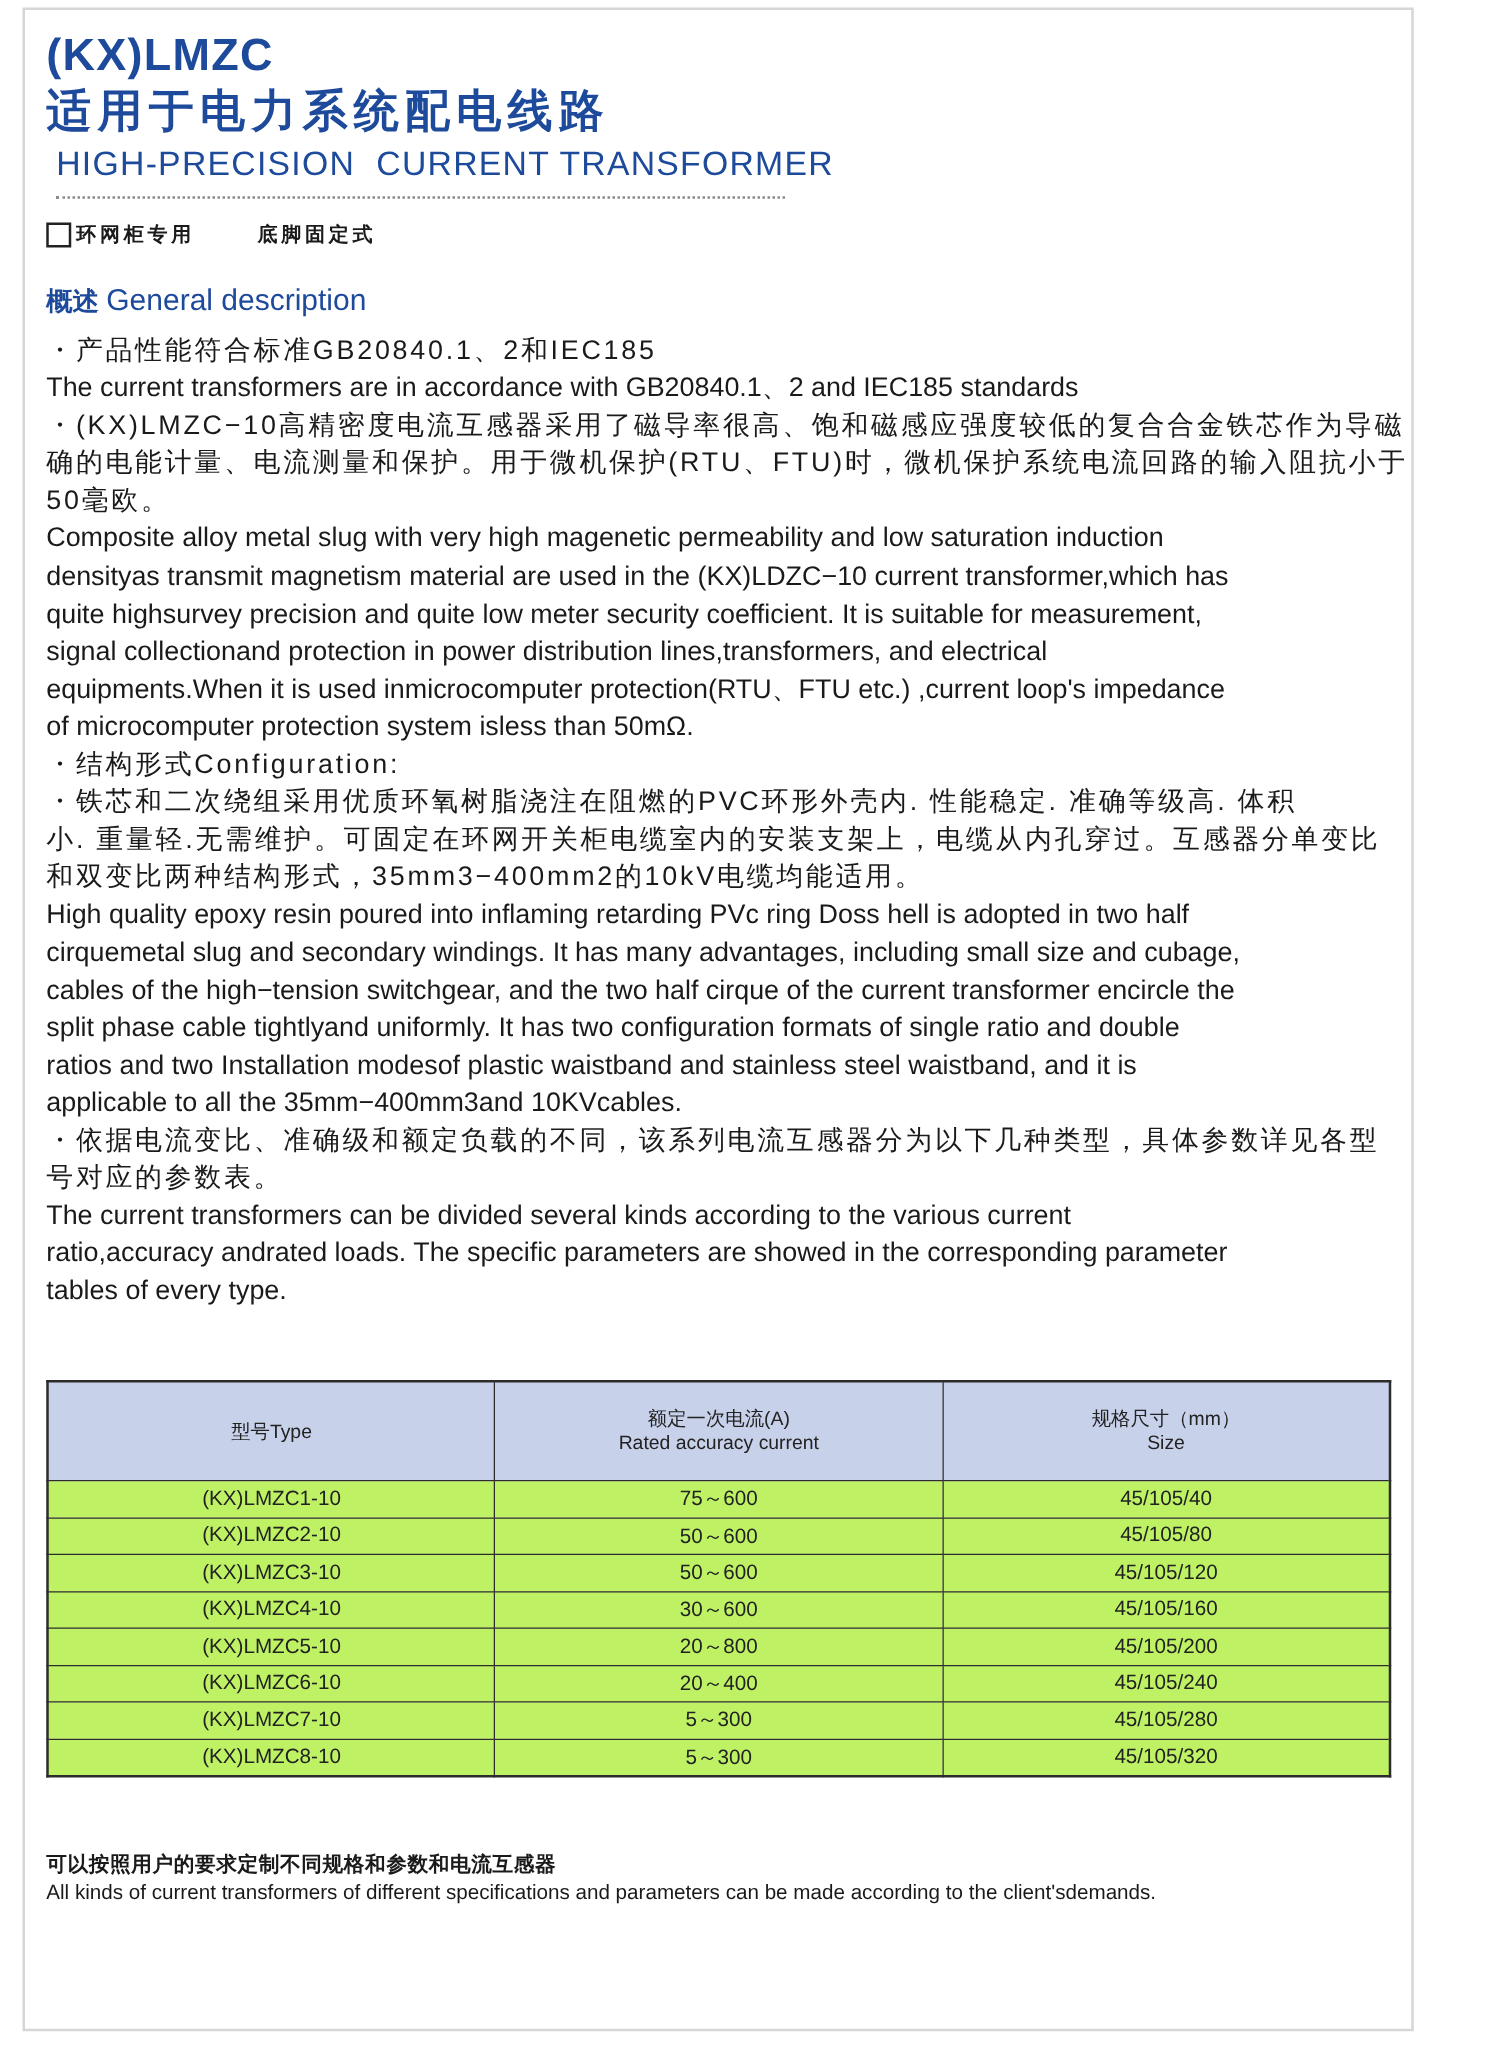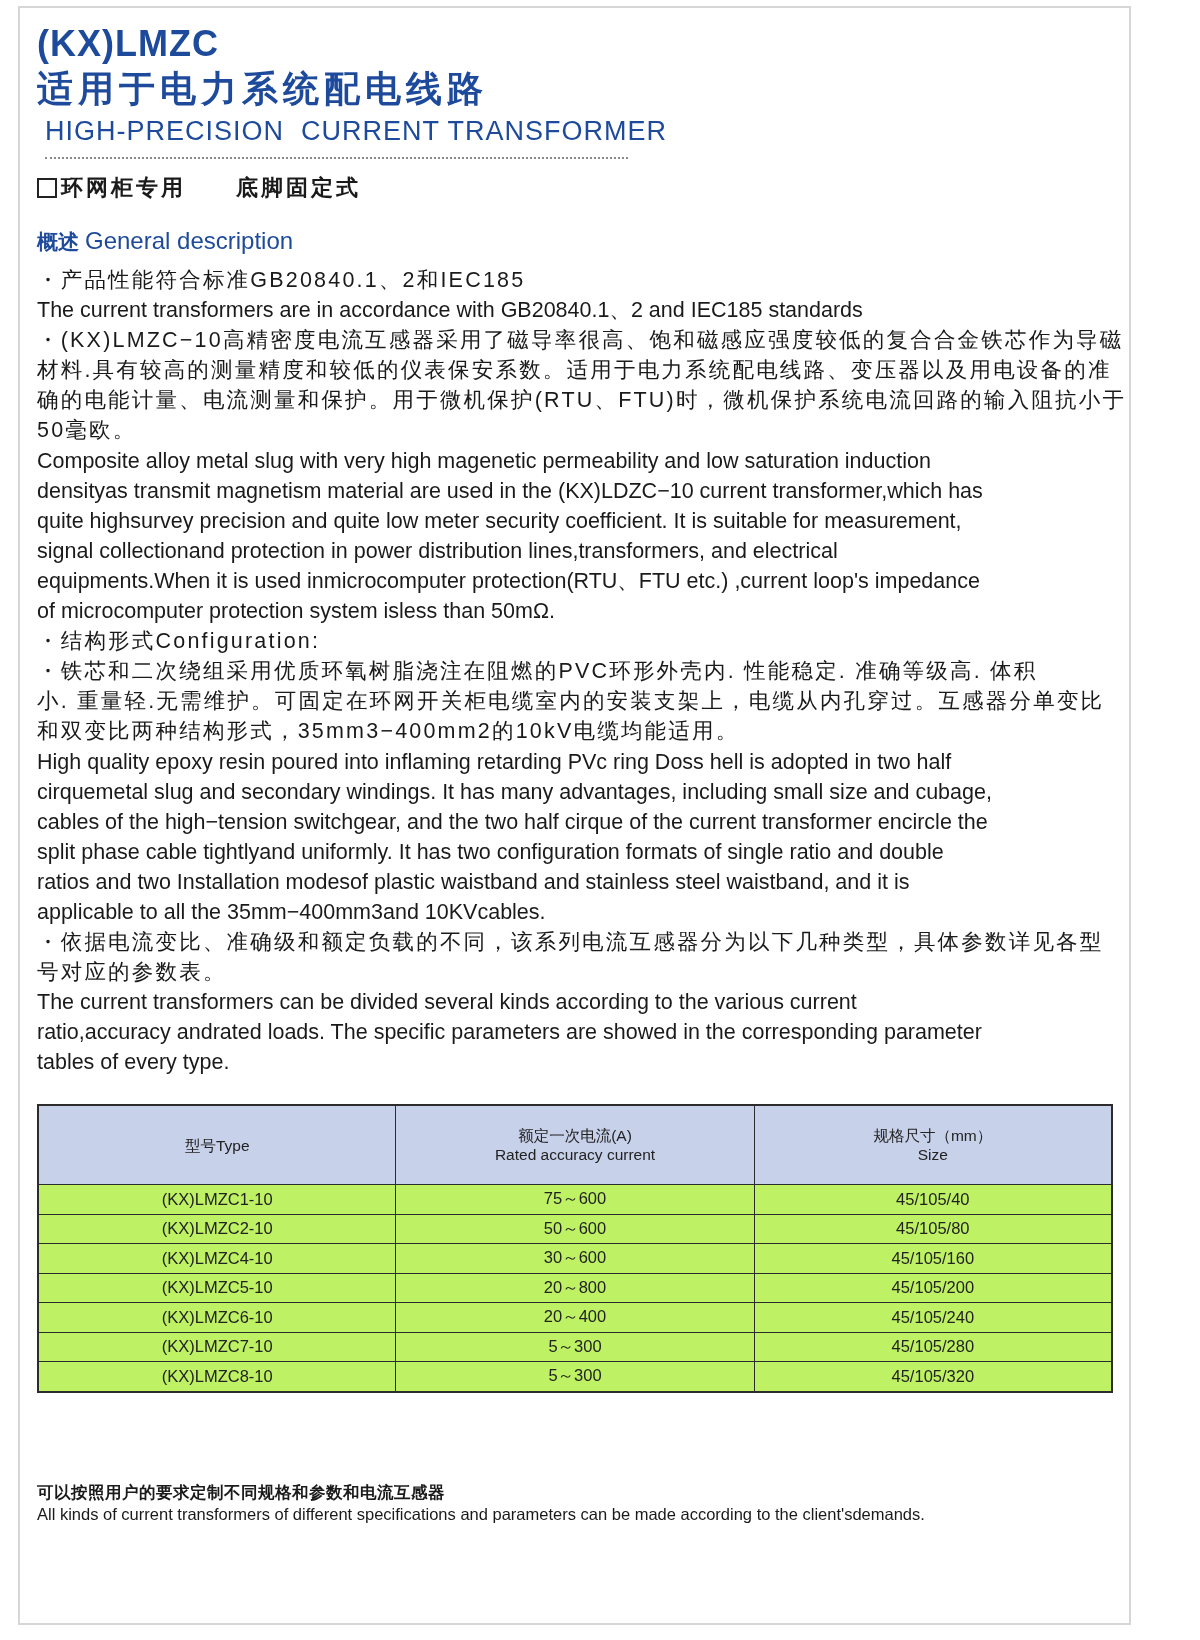--- a/index.html
+++ b/index.html
@@ -63,21 +63,21 @@
       height: 0;
       border-top: 2px dotted #8a8a8a;
     }
     .category-row {
       position: absolute;
       left: 37px;
       top: 172px;
       height: 32px;
       display: flex;
       align-items: center;
-      font-size: 22px;
+      font-size: 16px;
       font-weight: bold;
       color: #1a1a1a;
       letter-spacing: 3px;
     }
     .checkbox {
       display: inline-block;
       width: 20px;
       height: 20px;
       border: 2px solid #222;
       box-sizing: border-box;
@@ -179,21 +179,20 @@
 </div>
 
 <div class="section-heading">
   <span class="cn">概述</span><span>General description</span>
 </div>
 
 <div class="body-text">
   <p class="cn-line">・产品性能符合标准GB20840.1、2和IEC185</p>
   <p>The current transformers are in accordance with GB20840.1、2 and IEC185 standards</p>
   <p class="cn-line">・(KX)LMZC−10高精密度电流互感器采用了磁导率很高、饱和磁感应强度较低的复合合金铁芯作为导磁</p>
-  <p class="cn-line">材料.具有较高的测量精度和较低的仪表保安系数。适用于电力系统配电线路、变压器以及用电设备的准</p>
   <p class="cn-line">确的电能计量、电流测量和保护。用于微机保护(RTU、FTU)时，微机保护系统电流回路的输入阻抗小于</p>
   <p class="cn-line">50毫欧。</p>
   <p>Composite alloy metal slug with very high magenetic permeability and low saturation induction</p>
   <p>densityas transmit magnetism material are used in the (KX)LDZC−10 current transformer,which has</p>
   <p>quite highsurvey precision and quite low meter security coefficient. It is suitable for measurement,</p>
   <p>signal collectionand protection in power distribution lines,transformers, and electrical</p>
   <p>equipments.When it is used inmicrocomputer protection(RTU、FTU etc.) ,current loop's impedance</p>
   <p>of microcomputer protection system isless than 50mΩ.</p>
   <p class="cn-line">・结构形式Configuration:</p>
   <p class="cn-line">・铁芯和二次绕组采用优质环氧树脂浇注在阻燃的PVC环形外壳内. 性能稳定. 准确等级高. 体积</p>
@@ -233,20 +232,25 @@
       <td>(KX)LMZC1-10</td>
       <td>75～600</td>
       <td>45/105/40</td>
     </tr>
     <tr>
       <td>(KX)LMZC2-10</td>
       <td>50～600</td>
       <td>45/105/80</td>
     </tr>
     <tr>
+      <td>(KX)LMZC3-10</td>
+      <td>50～600</td>
+      <td>45/105/120</td>
+    </tr>
+    <tr>
       <td>(KX)LMZC4-10</td>
       <td>30～600</td>
       <td>45/105/160</td>
     </tr>
     <tr>
       <td>(KX)LMZC5-10</td>
       <td>20～800</td>
       <td>45/105/200</td>
     </tr>
     <tr>

